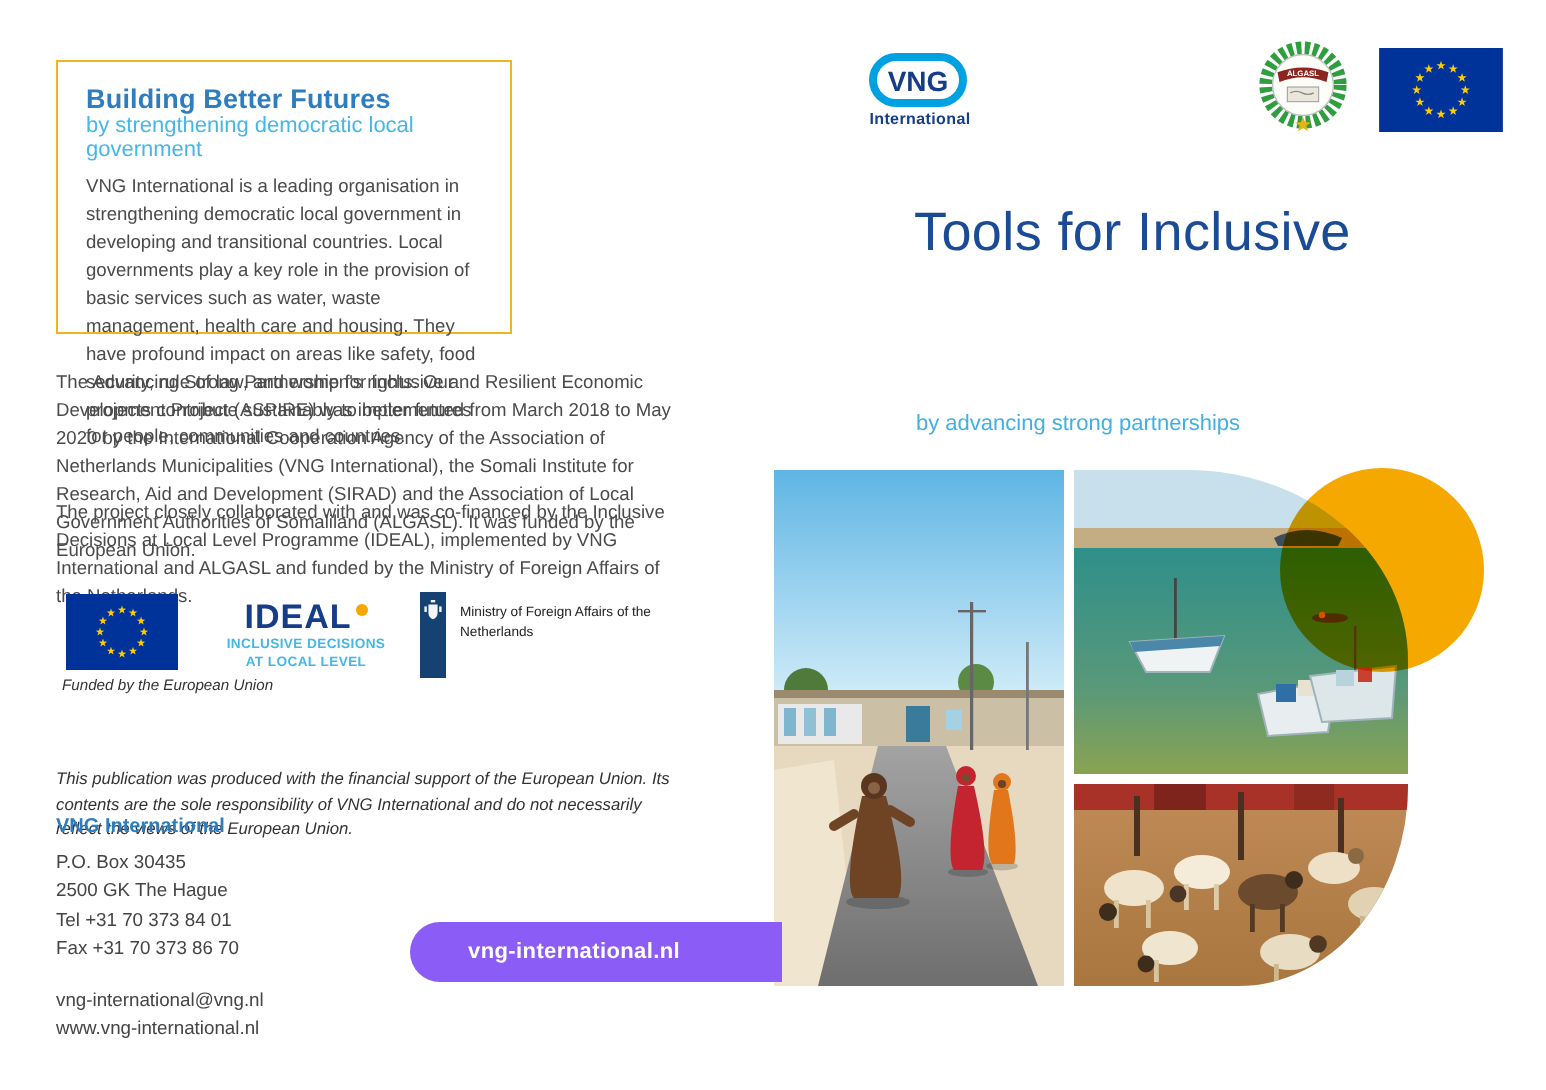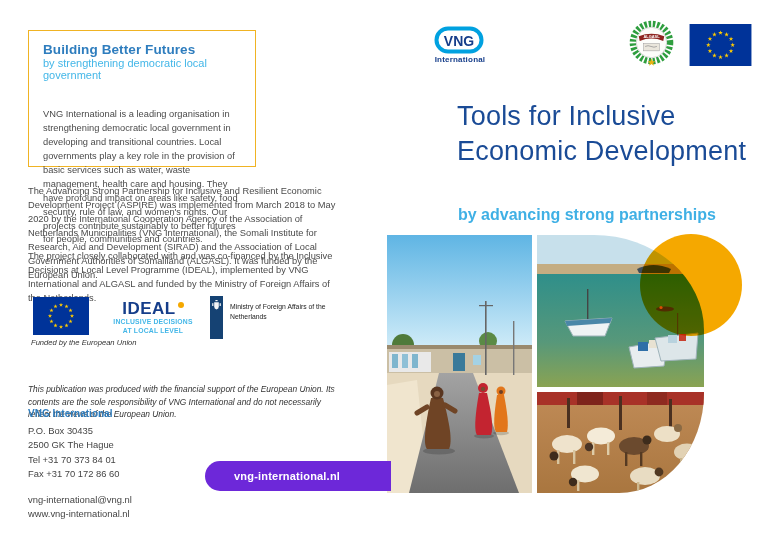--- a/index.html
+++ b/index.html
@@ -9,21 +9,21 @@
     font-family:"Liberation Sans", sans-serif; overflow:hidden; margin:0 auto;
   }
   .abs { position:absolute; }
 
   
   .intro-box {
     left:28px; top:30px; width:228px; height:137px;
     border:1.5px solid #F0B323; padding:11px 14px;
   }
   .intro-title { font-size:13.5px; font-weight:bold; color:#2E7DBE; letter-spacing:.1px; }
-  .intro-subtitle { font-size:11px; color:#44B7E8; margin-bottom:27px; }
+  .intro-subtitle { font-size:11px; color:#44B7E8; margin-bottom:6px; }
   .intro-body { font-size:9.3px; color:#4a4a4a; line-height:1.5; }
 
   .body-par { left:28px; width:308px; font-size:9.3px; color:#4a4a4a; line-height:1.5; }
   .par1 { top:185px; }
   .par2 { top:250px; }
 
   .eu-flag-left { left:33px; top:297px; }
   .eu-caption { left:31px; top:338px; font-size:7.6px; font-style:italic; color:#333; }
 
   .ideal-logo { left:110px; top:300px; width:86px; text-align:center; }
@@ -41,32 +41,32 @@
   .contact-gap { height:11px; }
 
   
   .vng-logo { left:434px; top:26px; }
   .vng-sub { left:430px; top:55px; width:60px; text-align:center; font-size:8px; font-weight:bold; color:#153D8A; letter-spacing:.2px; }
 
   .algasl-logo { left:627px; top:19px; }
   .eu-flag-right { left:689px; top:24px; }
 
   .main-title { left:457px; top:99px; width:300px; font-size:27px; color:#1A4B96; line-height:1.3; letter-spacing:.2px; }
-  .main-subtitle { left:458px; top:206px; font-size:16px; font-weight:bold; color:#3FB0E5; }
+  .main-subtitle { left:458px; top:206px; font-size:11px; font-weight:normal; color:#3FB0E5; }
 
   
   .photo { overflow:hidden; }
   .photo-street { left:387px; top:235px; width:145px; height:258px; }
   .photo-lagoon { left:537px; top:235px; width:167px; height:152px; border-top-right-radius:110px 95px; }
   .photo-goats  { left:537px; top:392px; width:167px; height:101px; border-bottom-right-radius:85px 100px; }
   .yellow-circle { left:640px; top:234px; width:102px; height:102px; border-radius:50%;
                    background:#F5A800; mix-blend-mode:multiply; z-index:3; }
 
   .url-banner {
-    left:205px; top:461px; width:186px; height:30px; background:#6d28d9;
+    left:205px; top:461px; width:186px; height:30px; background:#8b5cf6;
     border-radius:15px 0 0 15px; z-index:5;
     color:#fff; font-size:11px; font-weight:bold; line-height:30px; padding-left:29px;
     letter-spacing:.2px;
   }
 </style>
 </head>
 <body>
 
 <svg width="0" height="0" style="position:absolute" aria-hidden="true">
   <defs>
@@ -122,21 +122,21 @@
   </svg>
   <div class="abs ministry-text">Ministry of Foreign Affairs of the Netherlands</div>
 
   <div class="abs disclaimer">This publication was produced with the financial support of the European Union. Its contents are the sole responsibility of VNG International and do not necessarily reflect the views of the European Union.</div>
 
   <div class="abs contact">
     <div class="contact-name">VNG International</div>
     <div>P.O. Box 30435</div>
     <div>2500 GK The Hague</div>
     <div>Tel +31 70 373 84 01</div>
-    <div>Fax +31 70 172 86 60</div>
+    <div>Fax +31 70 373 86 70</div>
     <div class="contact-gap"></div>
     <div>vng-international@vng.nl</div>
     <div>www.vng-international.nl</div>
   </div>
 
   <svg class="abs vng-logo" width="50" height="28" viewBox="0 0 50 28">
     <rect x="2.5" y="2.5" width="45" height="23" rx="11.5" fill="none" stroke="#00A1E0" stroke-width="4"></rect>
     <text x="25" y="19.5" text-anchor="middle" font-family="Liberation Sans, sans-serif" font-size="14" font-weight="bold" fill="#153D8A">VNG</text>
   </svg>
   <div class="abs vng-sub">International</div>
@@ -150,21 +150,20 @@
     <path d="M18.5,28 q3,-1.5 6,0 t6,0" fill="none" stroke="#8a8a8a" stroke-width="0.7"></path>
     <polygon points="25,40.2 26.1,43 29,43.1 26.7,44.8 27.5,47.6 25,45.9 22.5,47.6 23.3,44.8 21,43.1 23.9,43" fill="#E9B213"></polygon>
   </svg>
 
   <svg class="abs eu-flag-right" width="63" height="42" viewBox="0 0 56 38">
       <use href="#euflag"></use>
     </svg>
 
   <div class="abs main-title">
     <div>Tools for Inclusive</div>
-    <div>Economic Development</div>
   </div>
   <div class="abs main-subtitle">by advancing strong partnerships</div>
 
   <svg class="abs photo photo-street" width="145" height="258" viewBox="0 0 145 258" preserveAspectRatio="none">
     <defs>
       <linearGradient id="skyG" x1="0" y1="0" x2="0" y2="1">
         <stop offset="0" stop-color="#5FB5E4"></stop>
           <stop offset="1" stop-color="#D9F0FA"></stop>
       </linearGradient>
       <linearGradient id="roadG" x1="0" y1="0" x2="0" y2="1">

